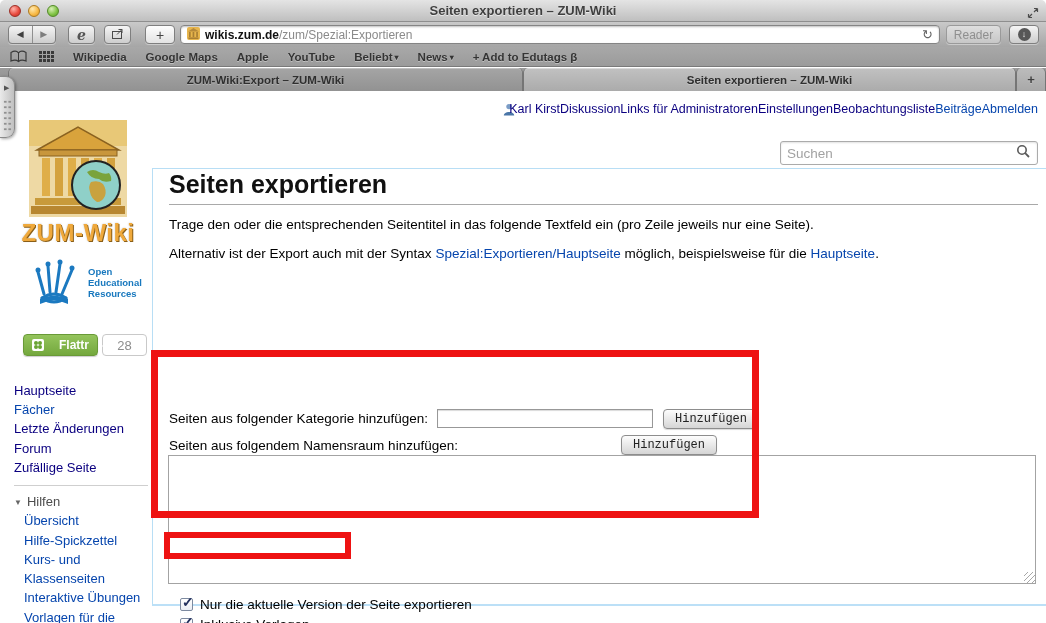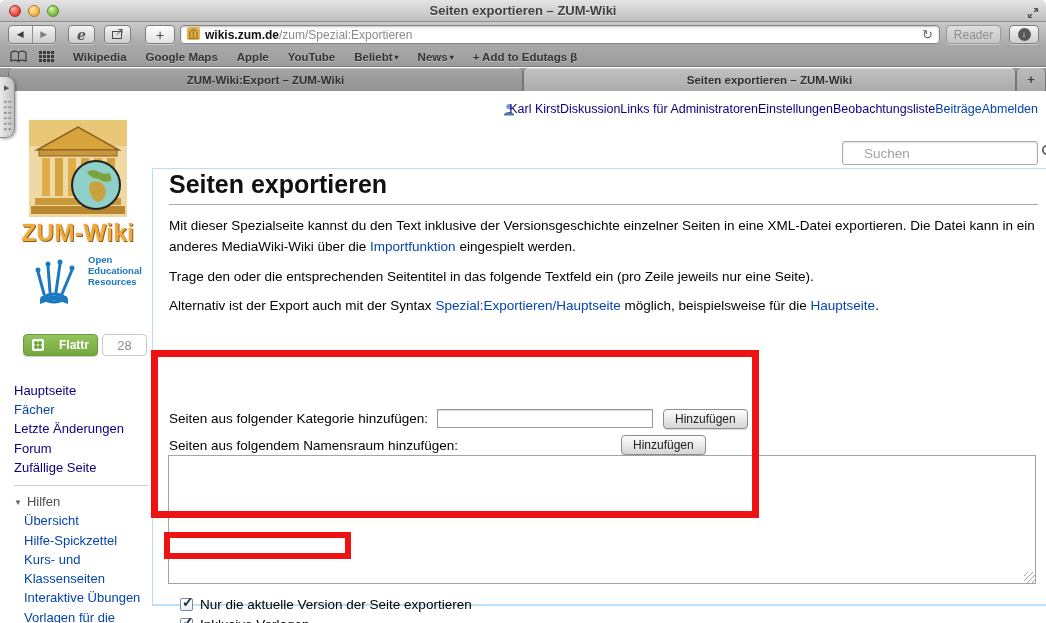--- a/index.html
+++ b/index.html
@@ -68,21 +68,21 @@
   a,.lnk{color:#0645ad;text-decoration:none;cursor:pointer}
   .lnkv{color:#0b0080;text-decoration:none;cursor:pointer}
 
   .personal{position:absolute;right:8px;top:11px;display:flex;align-items:center;gap:0;font-size:12.5px;white-space:nowrap}
   .personal .uic{display:inline-flex;margin-right:-6px}
 
   
   .logo{position:absolute;left:29px;top:29px;width:98px;height:97px}
   .wikiname{position:absolute;left:0;top:128px;width:156px;text-align:center;font-size:24px;font-weight:bold;
     color:#efa93c;text-shadow:1px 1px 0 #8a5f18,0 0 2px rgba(0,0,0,.25);letter-spacing:.5px}
-  .oer{position:absolute;left:34px;top:163px;display:flex;}
+  .oer{position:absolute;left:34px;top:163px;display:flex;align-items:center}
   .oer .txt{font-size:9.5px;font-weight:bold;color:#1878be;line-height:11px;margin-left:2px}
   .flattr-row{position:absolute;left:23px;top:243px;display:flex;align-items:center}
   .flattr-btn{height:22px;padding:0 8px;border:1px solid #699a37;border-radius:4px;
     background:linear-gradient(#94c45c,#74a83e);color:#fff;font-size:12px;font-weight:bold;
     display:flex;align-items:center;gap:15px;box-shadow:0 1px 1px rgba(0,0,0,.2)}
   .flattr-count{height:22px;width:45px;margin-left:4px;border:1px solid #c9c9c9;border-radius:4px;background:#fff;
     color:#8c8c8c;font-size:13px;display:flex;align-items:center;justify-content:center;position:relative}
   .flattr-count:before{content:"";position:absolute;left:-5px;top:7px;border:4px solid transparent;border-right-color:#fff}
   .sidenav{position:absolute;left:14px;top:290px;width:136px;font-size:13px;line-height:19.2px}
   .sidenav .sep{border-top:1px solid #cfcfcf;margin:8px 0 6px;width:134px}
@@ -91,36 +91,36 @@
   .sidenav .sub{margin-left:10px;line-height:18.5px}
   .sidenav .sub div{margin-bottom:1px}
 
   
   .mw-content{position:absolute;left:152px;top:0;width:894px;height:532px}
   .content-body{position:absolute;left:0;top:77px;width:894px;height:438px;background:#fff;
     border-left:1px solid #b8def5;border-top:1px solid #b8def5;border-bottom:2px solid #bce0f7;
     padding:0 8px 0 16px;position:absolute}
   .vtab{position:absolute;left:14px;top:47px;height:31px;z-index:5;background:linear-gradient(#f0f4f8,#ffffff 70%);
     border:1px solid #cfe0ee;border-bottom:none;padding:0 13px;line-height:30px;font-size:13px;color:#222}
-  .searchbox{position:absolute;right:8px;top:50px;width:196px;height:24px;border:1px solid #ababab;border-radius:3px;
-    background:#fff;box-shadow:inset 0 1px 2px rgba(0,0,0,.12);display:flex;align-items:center;padding:0 21px}
+  .searchbox{position:absolute;right:8px;top:50px;width:258px;height:24px;border:1px solid #ababab;border-radius:3px;
+    background:#fff;box-shadow:inset 0 1px 2px rgba(0,0,0,.12);display:flex;align-items:center;padding:0 6px}
   .searchbox input{border:none;outline:none;flex:1;font-size:13.5px;font-family:"Liberation Sans",sans-serif;color:#333;background:transparent}
   .searchbox input::placeholder{color:#a2a2a2;opacity:1}
 
   h1.pagetitle{margin-top:1px;font-size:25px;font-weight:bold;color:#111;padding-bottom:5px;border-bottom:1px solid #a9a9a9}
   .para{font-size:13.5px;line-height:21px;color:#000}
   .p1{margin-top:10px}.p2{margin-top:9px}.p3{margin-top:8px}
 
   .form-section{position:absolute;left:16px;right:8px;top:239px;height:280px}
   .frow{position:absolute;font-size:13.5px;line-height:19px;color:#000;white-space:nowrap}
   .tinput{position:absolute;left:268px;top:0;width:216px;height:19px;border:1px solid #989898;background:#fff;
     box-shadow:inset 0 1px 1px rgba(0,0,0,.15);font-size:12px;padding:0 3px;font-family:"Liberation Sans",sans-serif}
   .aquabtn{height:20px;padding:0 11px;border:1px solid #8d8d8d;border-radius:4px;
     background:linear-gradient(#fdfdfd,#d5d5d5);font-size:12px;color:#222;
-    box-shadow:0 1px 1px rgba(0,0,0,.15);display:inline-flex;align-items:center;cursor:pointer;font-family:Liberation Sans, sans-serif}
+    box-shadow:0 1px 1px rgba(0,0,0,.15);display:inline-flex;align-items:center;cursor:pointer;font-family:Liberation Mono, monospace}
   .btn-abs{position:absolute}
   .macselect{position:absolute;left:292px;top:27px;width:148px;height:20px;border:1px solid #949494;border-radius:4px;
     background:linear-gradient(#fff,#e2e2e2);display:flex;align-items:center;padding:0 6px;font-size:12px;color:#111;
     box-shadow:0 1px 1px rgba(0,0,0,.12)}
   .macselect .stepper{margin-left:auto;display:flex;flex-direction:column;align-items:center;line-height:5px;font-size:6px;color:#333}
   .bigarea{position:absolute;left:-1px;top:47px;width:868px;height:129px;border:1px solid #a3a3a3;background:#fff;
     resize:none;font-family:"DejaVu Sans Mono",monospace;font-size:12px;padding:2px}
   .grip{position:absolute;left:855px;top:164px;width:11px;height:11px;
     background:repeating-linear-gradient(135deg,transparent 0 2.5px,#a8a8a8 2.5px 3.5px)}
   .cbrow{position:absolute;left:11px;display:flex;align-items:center;gap:7px;font-size:13.5px;color:#000;white-space:nowrap}
@@ -333,21 +333,20 @@
       <input placeholder="Suchen" style="">
       <span><svg width="15" height="15">
             <circle cx="6" cy="6" r="4.2" fill="none" stroke="#5a5a5a" stroke-width="1.6"></circle>
             <line x1="9.2" y1="9.2" x2="13" y2="13" stroke="#5a5a5a" stroke-width="1.8"></line>
           </svg></span>
     </div>
 
     <div class="content-body">
       <h1 class="pagetitle">Seiten exportieren</h1>
 
-      <p class="para p1"><span>Mit dieser Spezialseite kannst du den Text inklusive der Versionsgeschichte einzelner Seiten in eine XML-Datei exportieren. Die Datei kann in ein anderes MediaWiki-Wiki über die </span><span class="lnk">Importfunktion</span><span> eingespielt werden.</span></p>
       <p class="para p2">Trage den oder die entsprechenden Seitentitel in das folgende Textfeld ein (pro Zeile jeweils nur eine Seite).</p>
       <p class="para p3"><span>Alternativ ist der Export auch mit der Syntax </span><span class="lnk">Spezial:Exportieren/Hauptseite</span><span> möglich, beispielsweise für die </span><span class="lnk">Hauptseite</span><span>.</span></p>
 
       <div class="form-section">
         <div class="frow" style="top:1px;left:0">
           <span>Seiten aus folgender Kategorie hinzufügen:</span>
           <input class="tinput" style="">
           <span class="aquabtn btn-abs" style="left:494px;top:0">Hinzufügen</span>
         </div>
         <div class="frow" style="top:28px;left:0">

